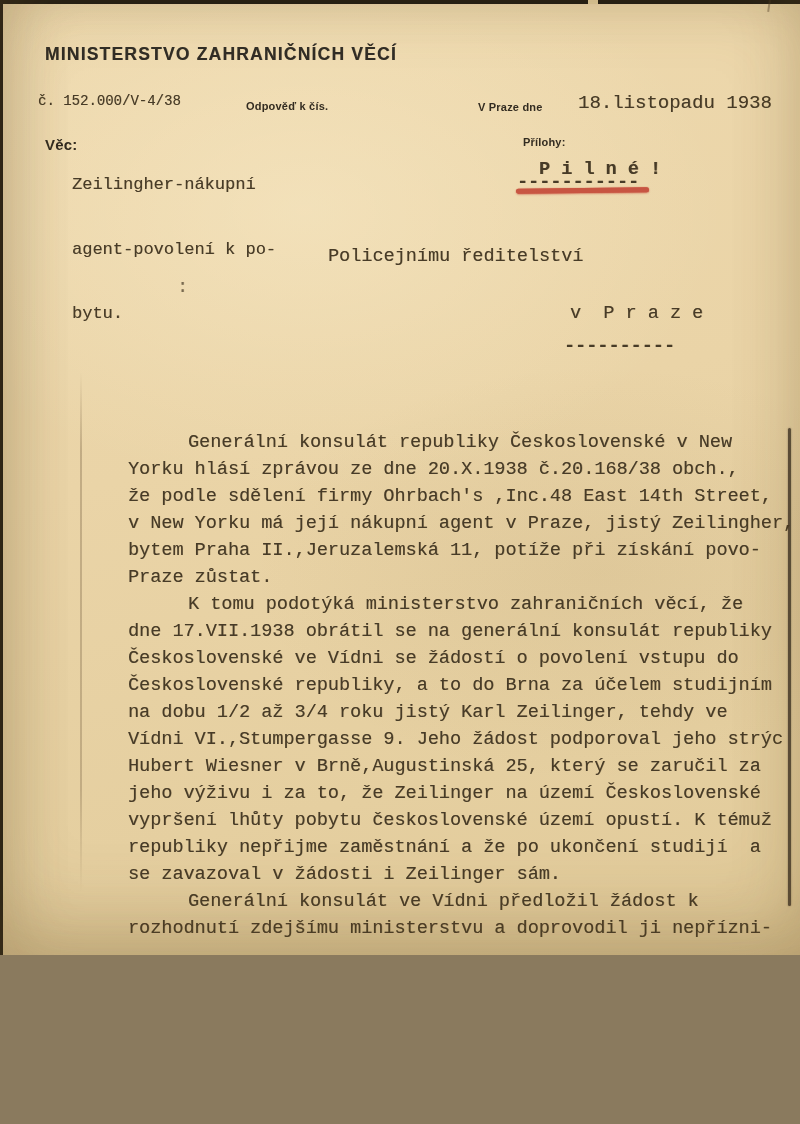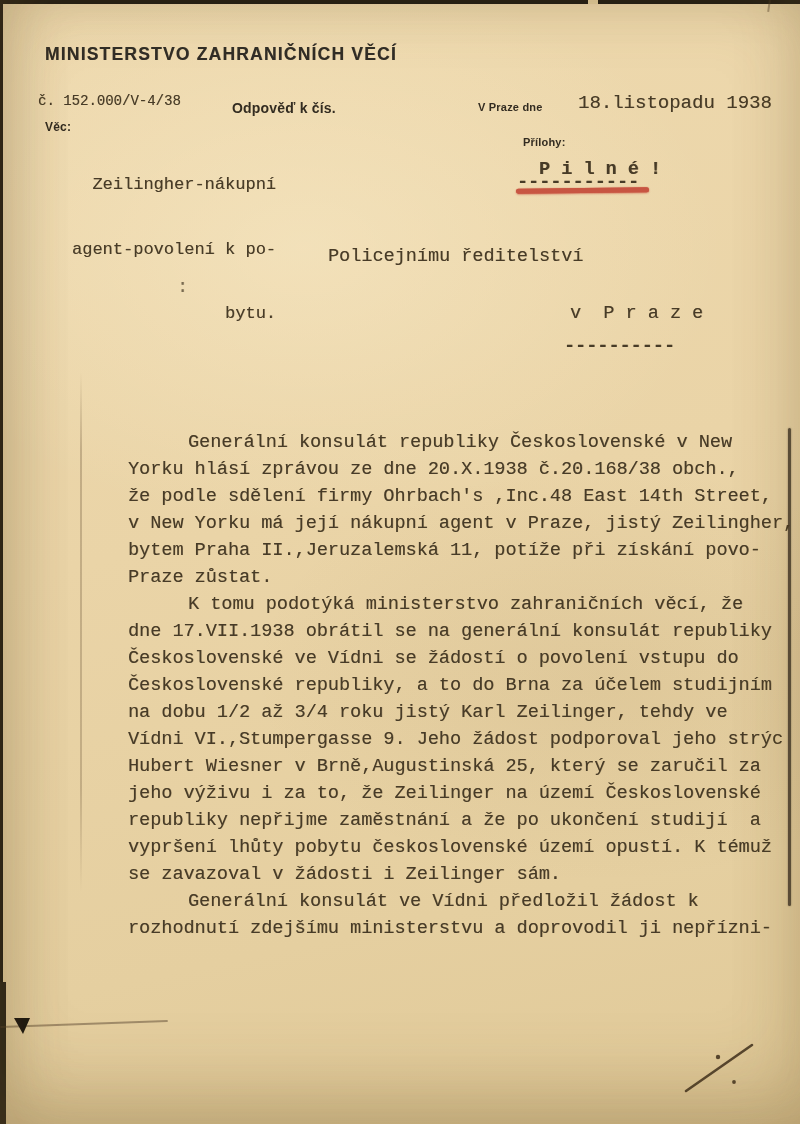--- a/index.html
+++ b/index.html
@@ -1,17 +1,17 @@
 <!DOCTYPE html>
 <html><head>
 <meta charset="utf-8">
 <style>
   html,body{margin:0;padding:0;background:#8a7a5e;}
   .page{
-    position:relative;width:800px;height:1124px;overflow:hidden;
+    position:relative;width:800px;height:955px;overflow:hidden;
     background:
       radial-gradient(ellipse 600px 400px at 38% 22%, rgba(255,244,214,.35), rgba(255,244,214,0) 70%),
       radial-gradient(ellipse 500px 300px at 75% 60%, rgba(120,90,40,.08), rgba(120,90,40,0) 70%),
       linear-gradient(168deg,#eed9ae 0%,#ead4a7 45%,#e5cfa0 78%,#e0c998 100%);
     font-family:"Liberation Mono","DejaVu Sans Mono",monospace;
   }
   .page::after{
     content:"";position:absolute;inset:0;pointer-events:none;
     box-shadow:inset 0 0 70px rgba(115,88,42,.20), inset 0 -45px 70px rgba(105,80,40,.16), inset 25px 0 50px rgba(110,85,45,.10);
   }
@@ -45,26 +45,26 @@
   <div class="abs edge-left-wide"></div>
   <div class="abs right-line"></div>
   <div class="abs fold-line"></div>
   <div class="abs crease-tr"></div>
   <div class="abs crease-bl"></div>
   <div class="abs tear"></div>
 
   <div class="abs ministry" style="left:45px;top:44px;">MINISTERSTVO ZAHRANIČNÍCH VĚCÍ</div>
 
   <div class="abs type" style="left:38px;top:93px;font-size:14px;">č. 152.000/V-4/38</div>
-  <div class="abs label" style="left:232px;top:100px;font-size:14px;">Odpověď k čís.</div>
+  <div class="abs label" style="left:246px;top:100px;font-size:11px;">Odpověď k čís.</div>
   <div class="abs label" style="left:478px;top:101px;font-size:11px;">V Praze dne</div>
   <div class="abs type" style="left:578px;top:92px;font-size:19px;">18.listopadu 1938</div>
 
-  <div class="abs label" style="left:45px;top:120px;font-size:12px;">Věc:</div>
-  <div class="abs type" style="left:72px;top:131px;font-size:17px;line-height:21.5px;text-align:right;">
+  <div class="abs label" style="left:45px;top:136px;font-size:15px;">Věc:</div>
+  <div class="abs type" style="left:72px;top:131px;font-size:17px;line-height:21.5px;">
     <div>Zeilingher-nákupní</div>
     <div>agent-povolení k po-</div>
     <div>bytu.</div>
   </div>
 
   <div class="abs label" style="left:523px;top:136px;font-size:11px;">Přílohy:</div>
   <div class="abs type" style="left:519px;top:159px;font-size:18.5px;font-weight:700;margin-left:20px;">P i l n é !</div>
   <div class="abs type dash-row" style="left:517px;top:172px;font-size:18.5px;">-----------</div>
   <div class="abs red-underline"></div>
 
@@ -81,22 +81,22 @@
       <div class="line">bytem Praha II.,Jeruzalemská 11, potíže při získání povo-</div>
       <div class="line">Praze zůstat.</div>
       <div class="line first">K tomu podotýká ministerstvo zahraničních věcí, že</div>
       <div class="line">dne 17.VII.1938 obrátil se na generální konsulát republiky</div>
       <div class="line">Československé ve Vídni se žádostí o povolení vstupu do</div>
       <div class="line">Československé republiky, a to do Brna za účelem studijním</div>
       <div class="line">na dobu 1/2 až 3/4 roku jistý Karl Zeilinger, tehdy ve</div>
       <div class="line">Vídni VI.,Stumpergasse 9. Jeho žádost podporoval jeho strýc</div>
       <div class="line">Hubert Wiesner v Brně,Augustinská 25, který se zaručil za</div>
       <div class="line">jeho výživu i za to, že Zeilinger na území Československé</div>
+      <div class="line">vypršení lhůty pobytu československé území opustí. K témuž</div>
       <div class="line">republiky nepřijme zaměstnání a že po ukončení studijí  a</div>
-      <div class="line">vypršení lhůty pobytu československé území opustí. K témuž</div>
       <div class="line">se zavazoval v žádosti i Zeilinger sám.</div>
       <div class="line first">Generální konsulát ve Vídni předložil žádost k</div>
       <div class="line">rozhodnutí zdejšímu ministerstvu a doprovodil ji nepřízni-</div>
     </div>
 
   <svg class="abs" style="left:660px;top:1035px;" width="120" height="70" viewBox="0 0 120 70">
     <line x1="92" y1="10" x2="26" y2="56" stroke="#57462f" stroke-width="2.6" stroke-linecap="round"></line>
     <circle cx="58" cy="22" r="2.2" fill="#57462f"></circle>
     <circle cx="74" cy="47" r="1.9" fill="#57462f"></circle>
   </svg>

